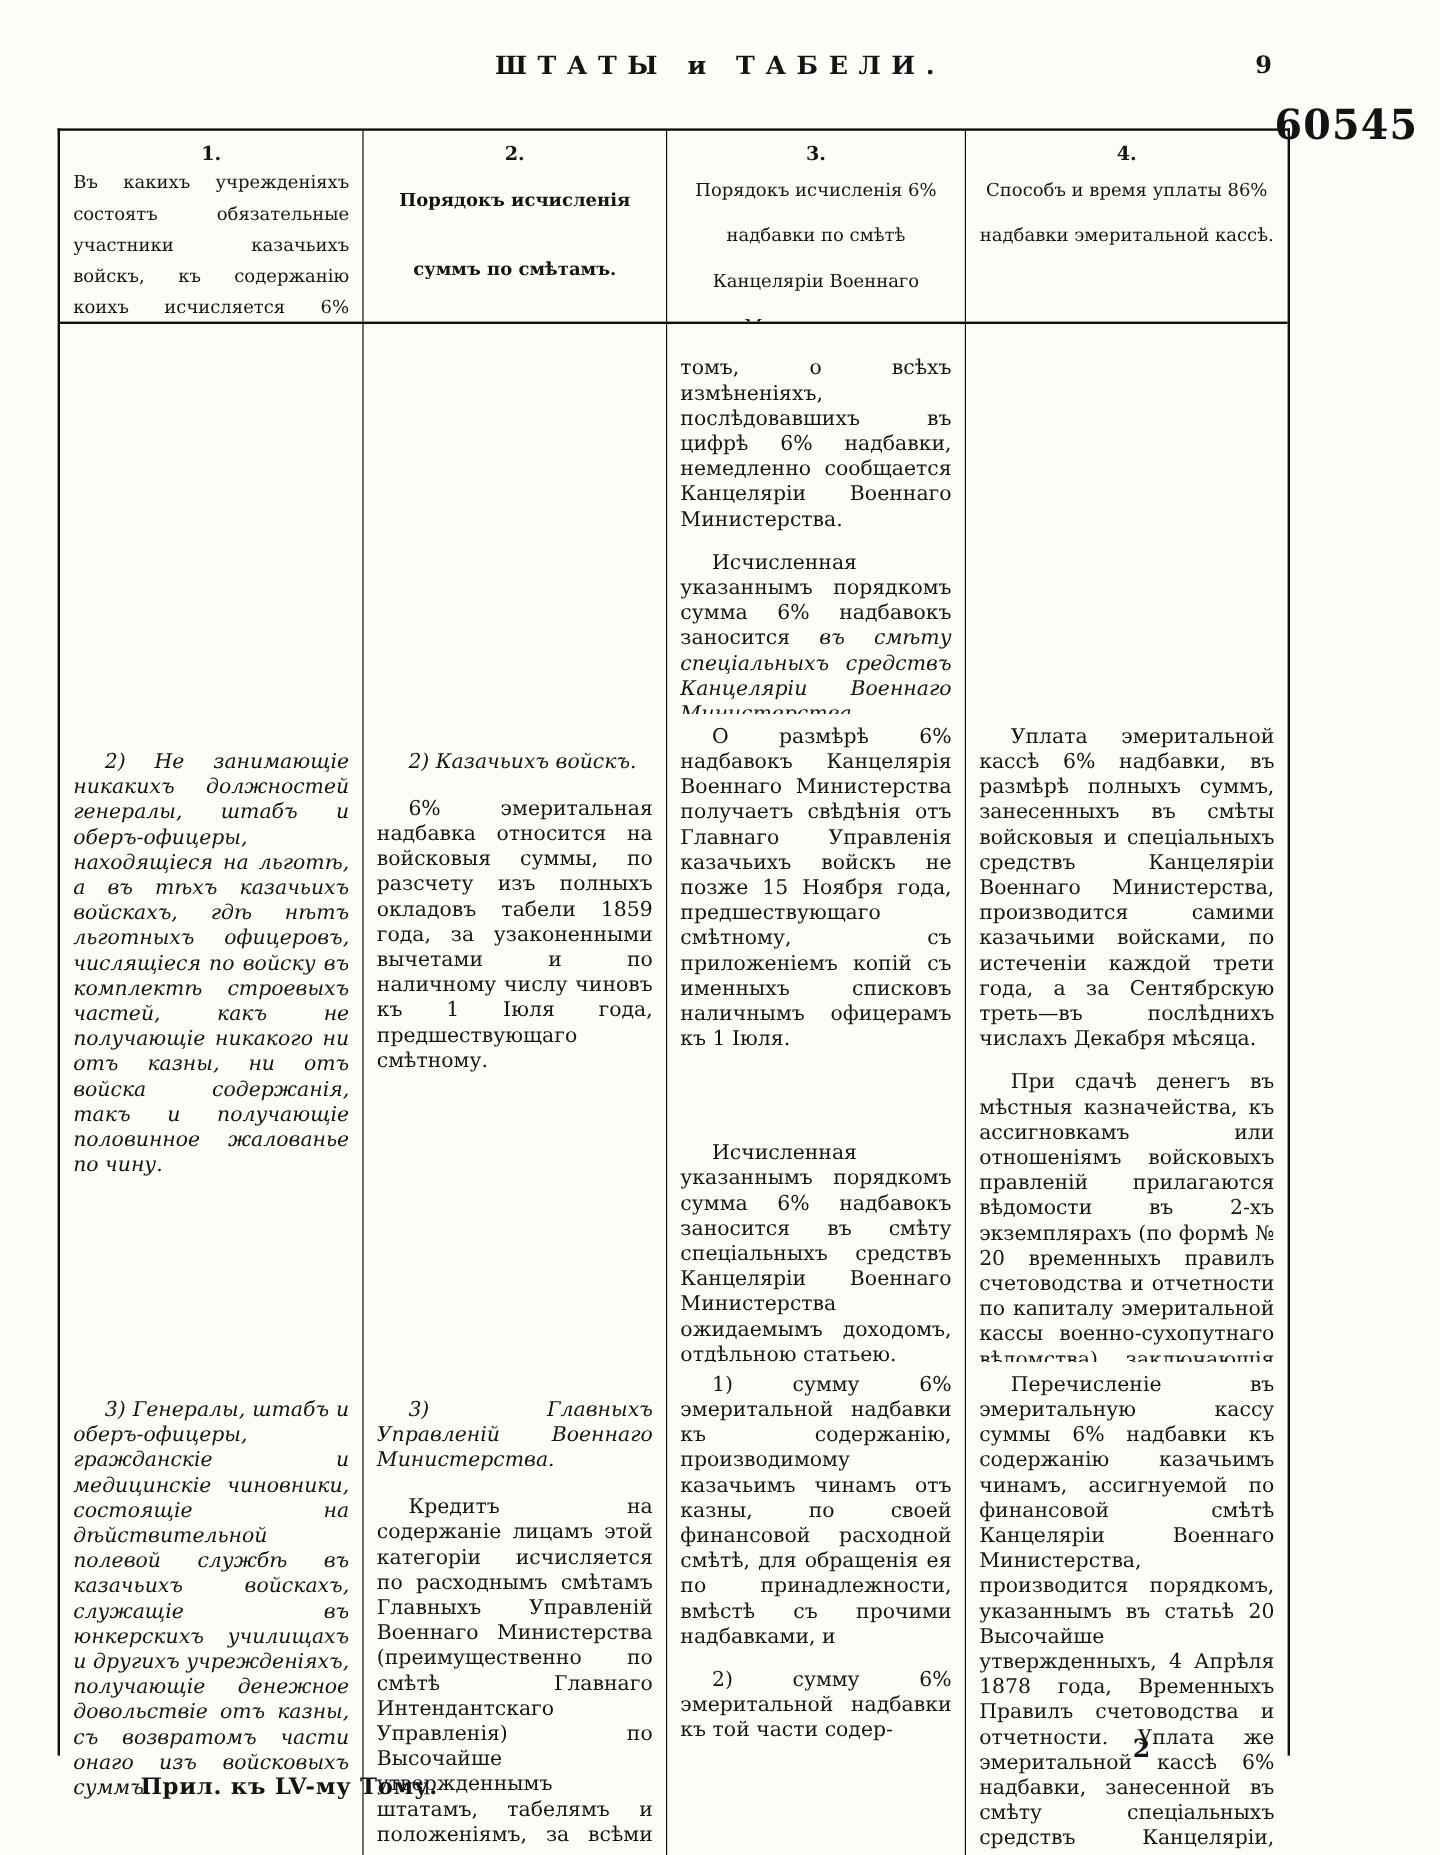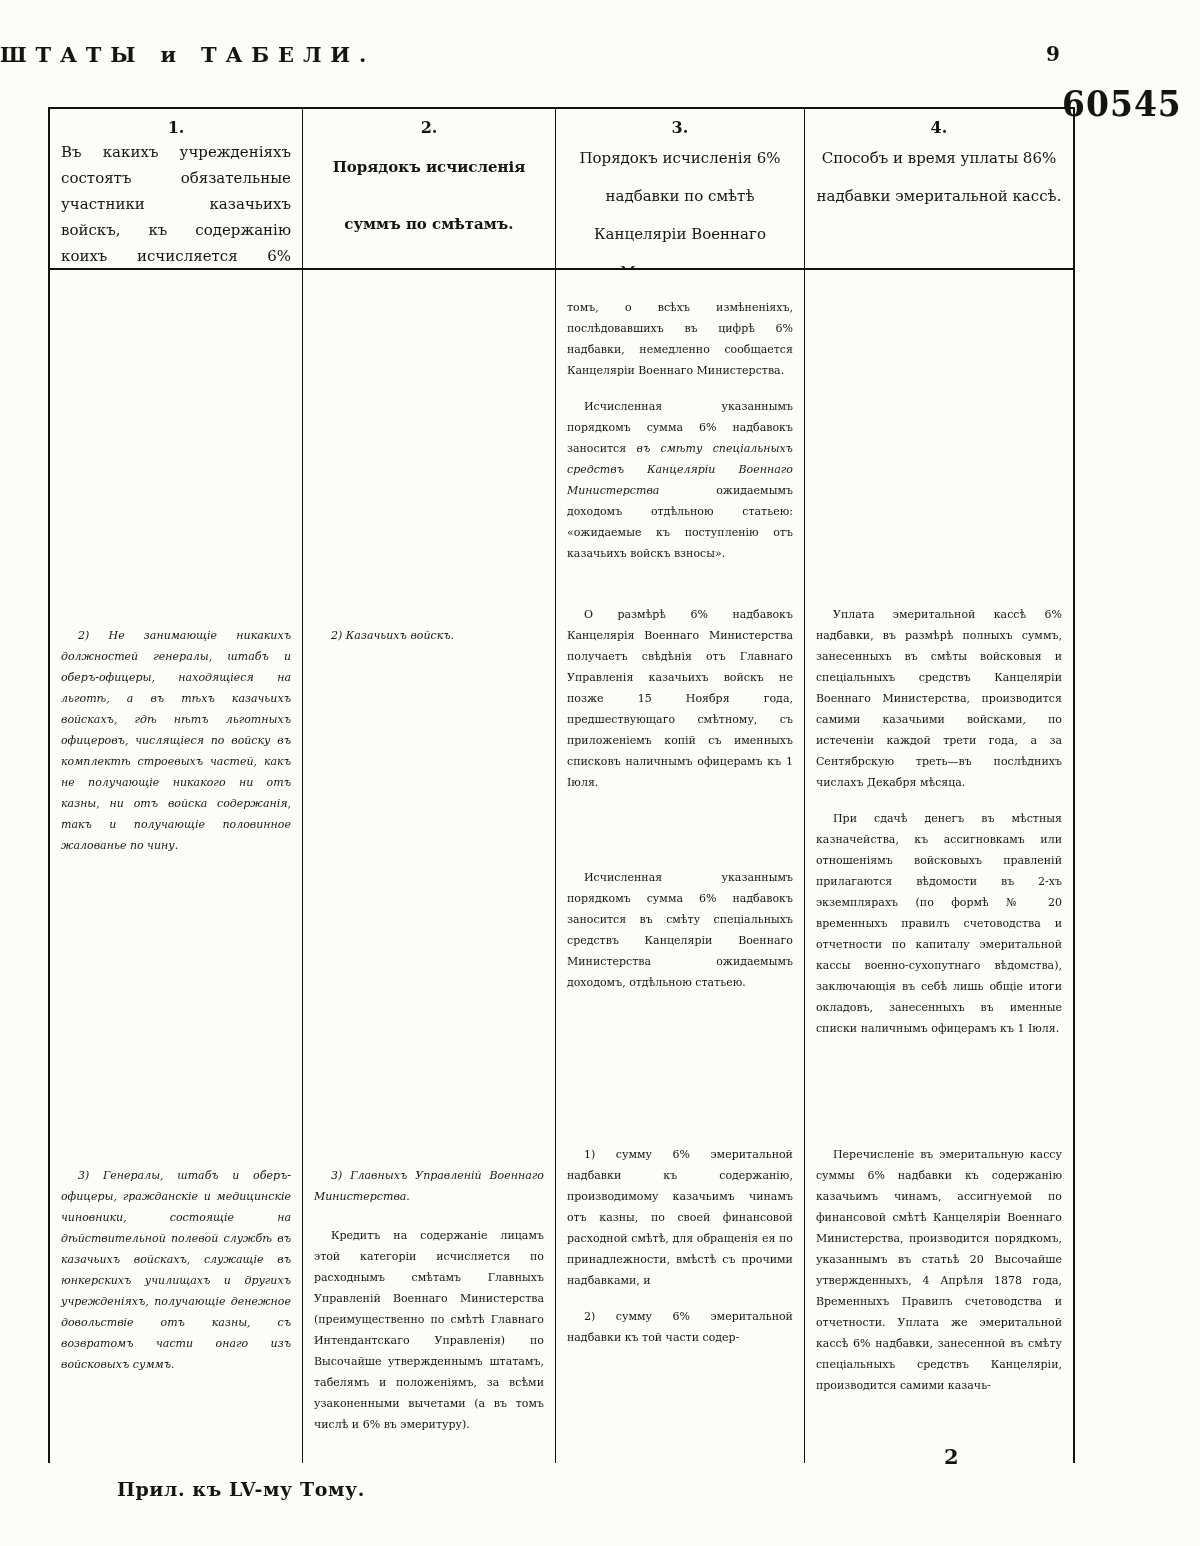--- a/index.html
+++ b/index.html
@@ -8,21 +8,21 @@
     position:relative;
     width:1200px;height:1546px;
     background:#fcfcf8;
     color:#151412;
     font-family:"DejaVu Serif","Liberation Serif",serif;
     overflow:hidden;
   }
   
   .masthead{position:absolute;top:42px;left:0;width:100%;height:30px;}
   .masthead-title{
-    position:absolute;left:0;width:100%;text-align:left;
+    position:absolute;left:0;width:100%;text-align:center;
     font-size:21px;font-weight:bold;letter-spacing:.42em;
   }
   .masthead-page{
     position:absolute;right:140px;top:0;
     font-size:20px;font-weight:bold;
   }
   .stamp{
     position:absolute;top:84px;left:1062px;
     font-size:33px;font-weight:bold;letter-spacing:1px;
     transform:scaleY(1.05);
@@ -46,21 +46,21 @@
   
   .th{padding-top:7px;text-align:center;font-size:15px;}
   .th .colnum{font-size:16px;font-weight:bold;margin:2px 0 2px;}
   .th-text{display:block;}
   .lh-normal{line-height:26px;text-align:justify;text-align-last:justify;}
   .lh-mid{line-height:38px;}
   .lh-tall{line-height:57px;font-weight:bold;}
   
   .p{
     margin:0 0 15px;
-    font-size:11px;line-height:21px;
+    font-size:17px;line-height:21px;
     text-align:justify;text-indent:1.55em;
   }
   .italic{font-style:italic;margin-top:21px;}
   .pad-top-row{padding-top:27px;}
   .pad-top-sm{padding-top:9px;}
   .gap-top-lg{margin-top:74px;}
   .heading-p{margin-bottom:18px;}
   
   .footer-left{
     position:absolute;left:117px;top:1478px;
@@ -113,20 +113,21 @@
       </div>
       <div class="col w4"></div>
     </div>
 
     <div class="trow row-2">
       <div class="col w1 pad-top-sm">
         <p class="p italic">2) Не занимающіе никакихъ должностей генералы, штабъ и оберъ-офицеры, находящіеся на льготѣ, а въ тѣхъ казачьихъ войскахъ, гдѣ нѣтъ льготныхъ офицеровъ, числящіеся по войску въ комплектѣ строевыхъ частей, какъ не получающіе никакого ни отъ казны, ни отъ войска содержанія, такъ и получающіе половинное жалованье по чину.</p>
       </div>
       <div class="col w2 pad-top-sm">
         <p class="p italic heading-p">2) Казачьихъ войскъ.</p>
+        <p class="p">6% эмеритальная надбавка относится на войсковыя суммы, по разсчету изъ полныхъ окладовъ табели 1859 года, за узаконенными вычетами и по наличному числу чиновъ къ 1 Іюля года, предшествующаго смѣтному.</p>
 
       </div>
       <div class="col w3 pad-top-sm">
         <p class="p">О размѣрѣ 6% надбавокъ Канцелярія Военнаго Министерства получаетъ свѣдѣнія отъ Главнаго Управленія казачьихъ войскъ не позже 15 Ноября года, предшествующаго смѣтному, съ приложеніемъ копій съ именныхъ списковъ наличнымъ офицерамъ къ 1 Іюля.</p>
         <p class="p gap-top-lg">Исчисленная указаннымъ порядкомъ сумма 6% надбавокъ заносится въ смѣту спеціальныхъ средствъ Канцеляріи Военнаго Министерства ожидаемымъ доходомъ, отдѣльною статьею.</p>
       </div>
       <div class="col w4 pad-top-sm">
         <p class="p">Уплата эмеритальной кассѣ 6% надбавки, въ размѣрѣ полныхъ суммъ, занесенныхъ въ смѣты войсковыя и спеціальныхъ средствъ Канцеляріи Военнаго Министерства, производится самими казачьими войсками, по истеченіи каждой трети года, а за Сентябрскую треть—въ послѣднихъ числахъ Декабря мѣсяца.</p>
         <p class="p">При сдачѣ денегъ въ мѣстныя казначейства, къ ассигновкамъ или отношеніямъ войсковыхъ правленій прилагаются вѣдомости въ 2-хъ экземплярахъ (по формѣ № 20 временныхъ правилъ счетоводства и отчетности по капиталу эмеритальной кассы военно-сухопутнаго вѣдомства), заключающія въ себѣ лишь общіе итоги окладовъ, занесенныхъ въ именные списки наличнымъ офицерамъ къ 1 Іюля.</p>
       </div>

